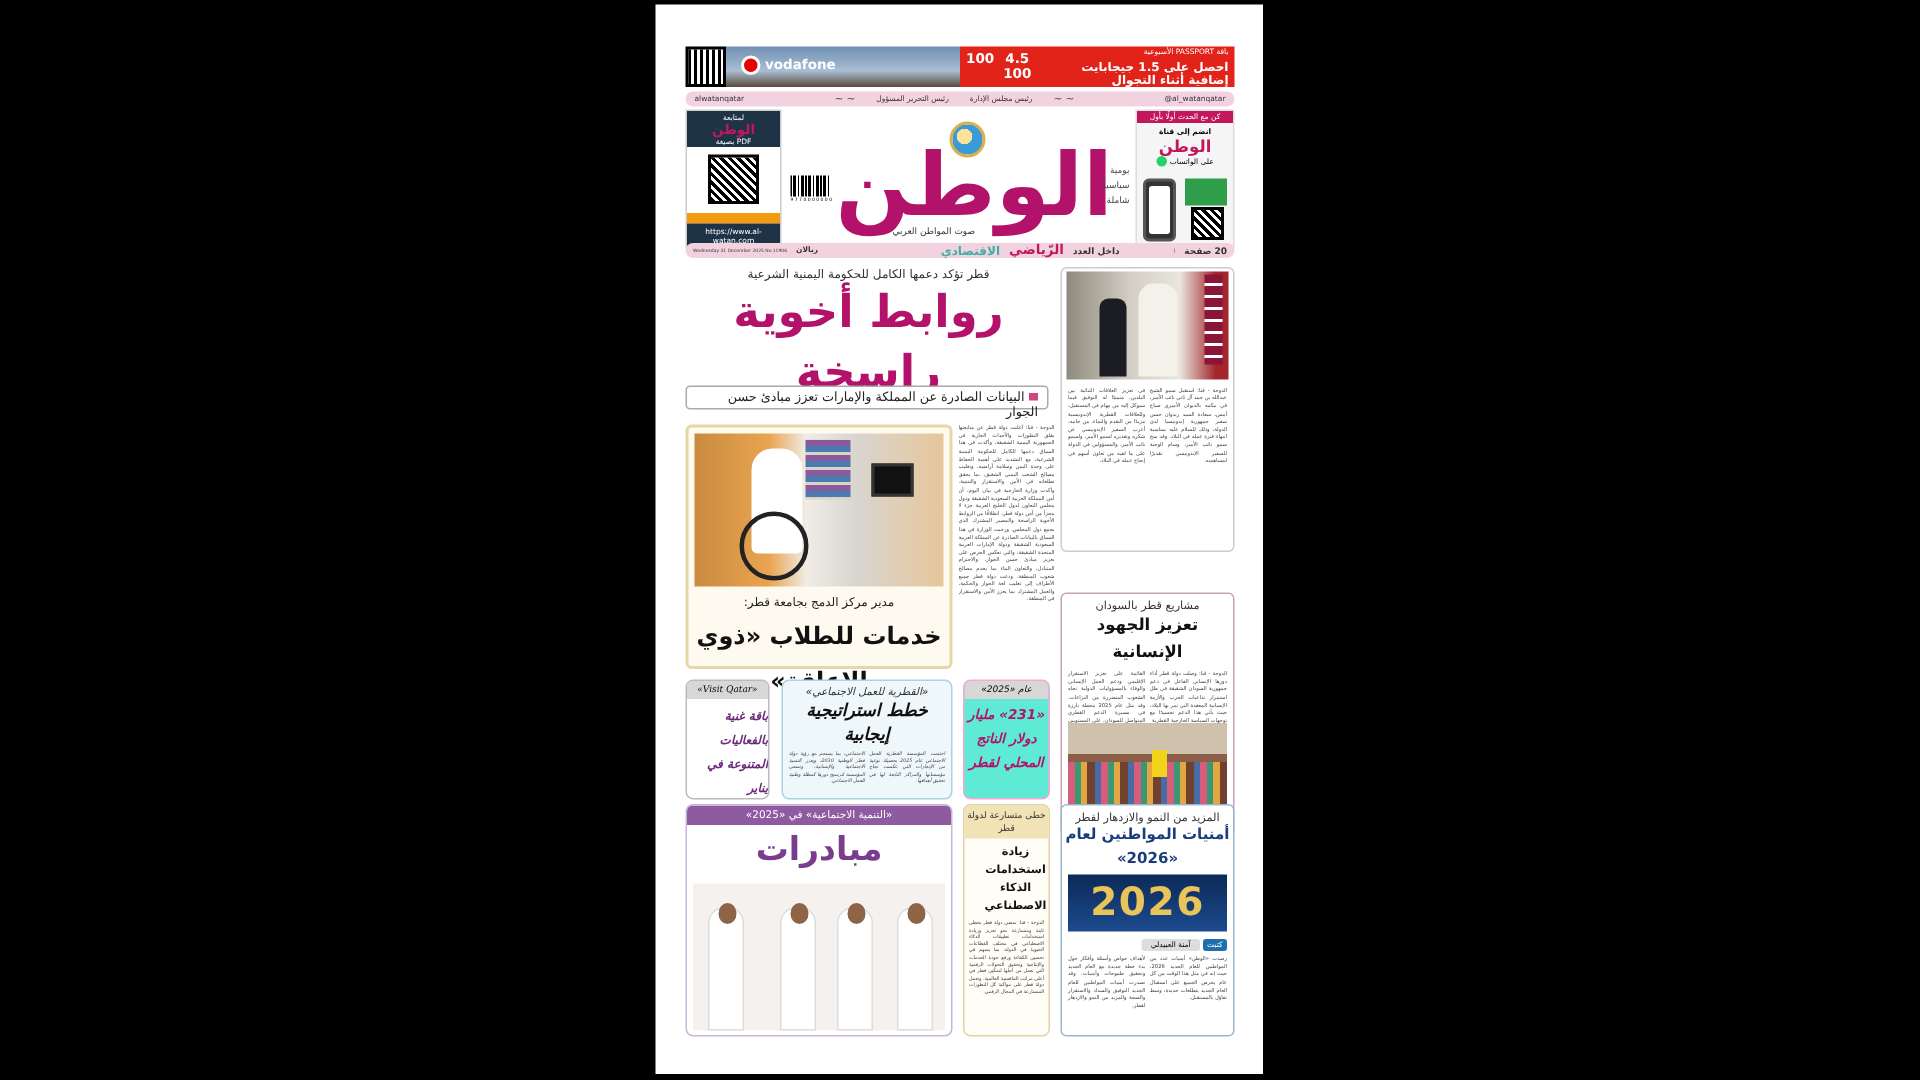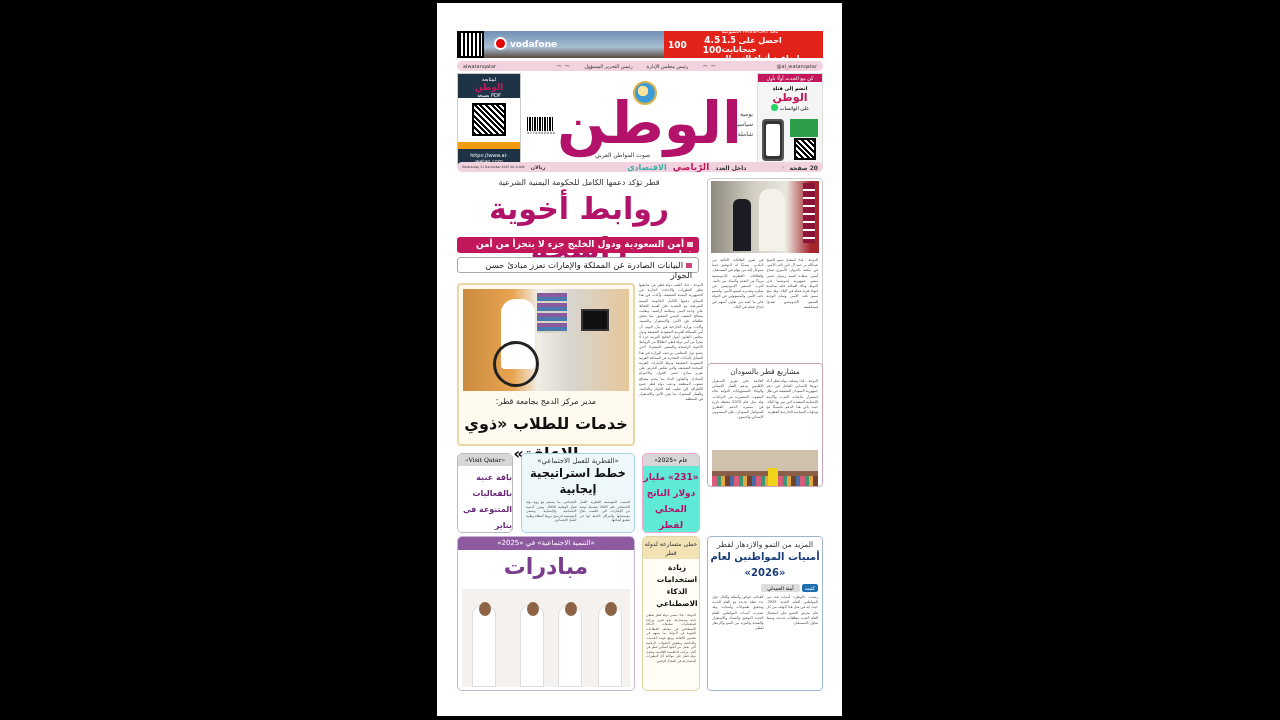--- a/index.html
+++ b/index.html
@@ -4,27 +4,27 @@
 <style>
   * { box-sizing: border-box; margin: 0; padding: 0; }
   html, body { width: 1280px; height: 720px; background: #000; overflow: hidden; }
   body { position: relative; font-family: "DejaVu Sans", sans-serif; }
 
   .page { position: absolute; left: 437px; top: 3px; width: 405px; height: 713px; background: #fff; }
 
   
   .ad-top { position: absolute; left: 20px; top: 28px; width: 366px; height: 27px; display: flex; direction: ltr; }
   .ad-qr { width: 27px; height: 27px; background: repeating-linear-gradient(90deg,#000 0 2px,#fff 2px 4px), #fff; border: 2px solid #000; }
-  .ad-photo { width: 180px; height: 27px; background: linear-gradient(180deg,#6f8fb3 0%, #a9bed3 60%, #5b4a3c 100%); position: relative; text-decoration: underline; }
+  .ad-photo { width: 156px; height: 27px; background: linear-gradient(180deg,#6f8fb3 0%, #a9bed3 60%, #5b4a3c 100%); position: relative; text-decoration: underline; }
   .ad-vodafone { position: absolute; left: 10px; top: 6px; color: #fff; font-weight: bold; font-size: 9px; display: flex; align-items: center; gap: 3px; }
   .ad-vodafone .logo { width: 13px; height: 13px; border-radius: 50%; background: #e60000; border: 2px solid #fff; }
   .ad-red { flex: 1; background: #e2231a; color: #fff; display: flex; align-items: center; justify-content: space-between; padding: 0 4px; direction: rtl; }
-  .ad-red .txt { font-size: 8px; font-weight: bold; line-height: 9px; text-align: left; }
+  .ad-red .txt { font-size: 8px; font-weight: bold; line-height: 9px; text-align: right; }
   .ad-red .txt .small { font-size: 5px; font-weight: normal; }
-  .ad-red .nums { display: flex; gap: 16px; direction: ltr; font-weight: bold; font-size: 9px; align-items: center; }
+  .ad-red .nums { display: flex; gap: 6px; direction: ltr; font-weight: bold; font-size: 9px; align-items: flex-start; }
   .ad-red .nums .col { display: flex; flex-direction: column; align-items: center; line-height: 10px; }
 
   
   .strip { position: absolute; left: 20px; top: 58px; width: 366px; height: 10px; background: #f3d2df; border-radius: 5px; font-size: 5px; color: #333; display: flex; align-items: center; justify-content: space-between; padding: 0 6px; direction: ltr; }
   .strip .sig { font-family: "DejaVu Serif", serif; font-style: italic; font-size: 7px; color: #444; }
   .strip .mid { display: flex; gap: 14px; align-items: center; direction: rtl; }
 
   
   .promo-left { position: absolute; left: 20px; top: 70px; width: 64px; height: 92px; background: #fff; border: 1px solid #ccc; display: flex; flex-direction: column; align-items: center; }
   .promo-left .hd { width: 100%; height: 26px; background: #1f3347; color: #fff; font-size: 5px; text-align: center; padding-top: 2px; }
@@ -88,37 +88,37 @@
   .rbox { position: absolute; left: 270px; width: 116px; border: 1px solid #ccc; border-radius: 4px; background: #fff; overflow: hidden; }
   .rbox-1 { top: 175px; height: 190px; }
   .rbox-1 .head { text-align: center; font-size: 11px; font-weight: bold; direction: rtl; line-height: 20px; padding-top: 2px; color: #111; }
   .photo-amb { margin: 2px 3px; height: 72px; background: linear-gradient(90deg,#8e8a7e 0%, #d3cfc4 40%, #e9e6dd 70%, #a4262c 92%); position: relative; }
   .photo-amb .p1 { position: absolute; left: 22px; top: 18px; width: 18px; height: 52px; background: #1c1c24; border-radius: 6px 6px 0 0; }
   .photo-amb .p2 { position: absolute; left: 48px; top: 8px; width: 26px; height: 62px; background: #f4f1ea; border-radius: 10px 10px 0 0; }
   .photo-amb .flag { position: absolute; right: 4px; top: 2px; width: 12px; height: 60px; background: repeating-linear-gradient(180deg,#8a1538 0 6px,#fff 6px 8px); }
   .two-col { display: flex; gap: 3px; padding: 3px 4px; direction: rtl; }
   .two-col p { flex: 1; font-size: 3.5px; line-height: 5.2px; color: #444; text-align: justify; }
 
-  .rbox-2 { top: 360px; height: 124px; border-color: #c9a3b3; }
+  .rbox-2 { top: 392px; height: 162px; border-color: #c9a3b3; }
   .rbox-2 .kick { text-align: center; font-size: 7.5px; direction: rtl; color: #333; padding-top: 3px; }
   .rbox-2 .head { text-align: center; font-size: 11px; font-weight: bold; direction: rtl; color: #111; line-height: 18px; }
   .photo-sudan { position: absolute; left: 4px; top: 86px; width: 106px; height: 70px; background: linear-gradient(180deg,#cfc2ad 0 30%, #8b5e48 30% 100%); overflow: hidden; }
   .photo-sudan .crowd { position: absolute; left: 0; top: 26px; width: 100%; height: 44px; background: repeating-linear-gradient(90deg,#e65c84 0 5px,#2aa37b 5px 9px,#f2b441 9px 13px,#6b3c2a 13px 18px,#3b6fb6 18px 22px); opacity: 0.85; }
   .photo-sudan .vest { position: absolute; left: 56px; top: 18px; width: 10px; height: 18px; background: #f2d31b; }
 
   .rbox-3 { top: 533px; height: 155px; border-color: #9fb6d1; }
   .rbox-3 .kick { text-align: center; font-size: 7.5px; direction: rtl; color: #333; padding-top: 3px; }
   .rbox-3 .head { text-align: center; font-size: 10px; font-weight: bold; direction: rtl; color: #1a3d7a; line-height: 16px; }
   .photo-2026 { margin: 2px 4px; height: 38px; background: linear-gradient(180deg,#0c2a57 0%, #1c4b8f 100%); color: #e9c45a; font-weight: bold; font-size: 26px; text-align: center; line-height: 38px; letter-spacing: 1px; }
   .writer-row { display: flex; direction: rtl; gap: 2px; padding: 3px 4px 0 4px; }
   .writer-tag { background: #1e6fae; color: #fff; font-size: 5px; padding: 1px 3px; border-radius: 2px; }
   .writer-name { background: #ddd; font-size: 5px; padding: 1px 6px; border-radius: 2px; }
 
   
-  .mbox { position: absolute; top: 450px; height: 80px; border-radius: 5px; overflow: hidden; }
+  .mbox { position: absolute; top: 450px; height: 80px; border-radius: 5px; overflow: hidden; font-style: italic; }
   .mbox-visit { left: 20px; width: 56px; border: 1px solid #bbb; background: #fff; }
   .mbox-visit .tab { background: #d7d7d7; font-family: "DejaVu Serif", serif; font-size: 6px; text-align: center; line-height: 12px; }
   .mbox-visit .body { font-size: 8px; font-weight: bold; color: #6b2a7a; direction: rtl; line-height: 16px; padding-top: 4px; }
   .mbox-plan { left: 84px; width: 114px; border: 1px solid #a9d3e0; background: #eef7fa; }
   .mbox-plan .kick { text-align: center; font-size: 7px; color: #333; direction: rtl; padding-top: 3px; }
   .mbox-plan .head { text-align: center; font-size: 11.5px; font-weight: bold; color: #111; direction: rtl; line-height: 16px; }
   .mbox-plan .two-col p { font-size: 3.2px; line-height: 4.6px; }
   .mbox-gdp { left: 205px; width: 58px; border: 1px solid #f9a8d4; background: #5eead4; }
   .mbox-gdp .tab { background: #d7d7d7; font-size: 6px; text-align: center; line-height: 12px; direction: rtl; }
   .mbox-gdp .body { text-align: center; font-size: 9px; font-weight: bold; color: #b3126a; direction: rtl; line-height: 16px; padding-top: 3px; }
@@ -219,21 +219,20 @@
     <span class="meta">|</span>
     <span class="inside">داخل العدد</span>
     <span class="sport">الرّياضي</span>
     <span class="eco">الاقتصادي</span>
     <span class="price">ريالان</span>
     <span class="meta">Wednesday 31 December 2025 No.11906</span>
   </div>
 
   <div class="kicker">قطر تؤكد دعمها الكامل للحكومة اليمنية الشرعية</div>
   <div class="headline">روابط أخوية راسخة</div>
-  <div class="bullet-1"><span class="bul-icon"></span><span>أمن السعودية ودول الخليج جزء لا يتجزأ من أمن قطر</span></div>
   <div class="bullet-2"><span class="bul-icon"></span><span>البيانات الصادرة عن المملكة والإمارات تعزز مبادئ حسن الجوار</span></div>
 
   <div class="box-disab">
     <div class="photo-disab">
       <div class="shelf"></div>
       <div class="man"></div>
       <div class="wheel"></div>
       <div class="monitor"></div>
     </div>
     <div class="disab-kicker">مدير مركز الدمج بجامعة قطر:</div>
@@ -249,33 +248,35 @@
       <div class="flag"></div>
     </div>
     <div class="two-col">
       <p>الدوحة - قنا: استقبل سمو الشيخ عبدالله بن حمد آل ثاني نائب الأمير، في مكتبه بالديوان الأميري صباح أمس، سعادة السيد ريدوان حسن سفير جمهورية إندونيسيا لدى الدولة، وذلك للسلام عليه بمناسبة انتهاء فترة عمله في البلاد. وقد منح سمو نائب الأمير، وسام الوجبة للسفير الإندونيسي تقديرًا لمساهمته.</p>
       <p>في تعزيز العلاقات الثنائية بين البلدين، متمنيًا له التوفيق فيما سيوكل إليه من مهام في المستقبل، وللعلاقات القطرية الإندونيسية مزيدًا من التقدم والنماء. من جانبه، أعرب السفير الإندونيسي عن شكره وتقديره لسمو الأمير، ولسمو نائب الأمير، والمسؤولين في الدولة على ما لقيه من تعاون أسهم في إنجاح عمله في البلاد.</p>
     </div>
   </div>
 
   <div class="rbox rbox-2">
     <div class="kick">مشاريع قطر بالسودان</div>
+    <div class="head">تعزيز الجهود الإنسانية</div>
     <div class="two-col">
       <p>الدوحة - قنا: وصلت دولة قطر أداء دورها الإنساني الفاعل في دعم جمهورية السودان الشقيقة في ظل استمرار تداعيات الحرب والأزمة الإنسانية المعقدة التي تمر بها البلاد، حيث يأتي هذا الدعم تجسيدًا مع توجهات السياسة الخارجية القطرية</p>
       <p>القائمة على تعزيز الاستقرار الإقليمي ودعم العمل الإنساني والوفاء بالمسؤوليات الدولية تجاه الشعوب المتضررة من النزاعات. وقد مثل عام 2025 محطة بارزة في مسيرة الدعم القطري المتواصل للسودان، على المستويين الإنساني والتنموي.</p>
     </div>
     <div class="photo-sudan">
       <div class="crowd"></div>
       <div class="vest"></div>
     </div>
   </div>
 
   <div class="rbox rbox-3">
     <div class="kick">المزيد من النمو والازدهار لقطر</div>
     <div class="head">أمنيات المواطنين لعام «2026»</div>
+    <div class="photo-2026">2026</div>
     <div class="writer-row">
       <span class="writer-tag">كتبت</span>
       <span class="writer-name">آمنة العبيدلي</span>
     </div>
     <div class="two-col">
       <p>رصدت «الوطن» أمنيات عدد من المواطنين للعام الجديد 2026، حيث إنه في مثل هذا الوقت من كل عام يحرص الجميع على استقبال العام الجديد بتطلعات جديدة، وسط تفاؤل بالمستقبل.</p>
       <p>لأهداف خواص وأسئلة وأفكار حول بدء خطة جديدة مع العام الجديد وتحقيق طموحات وأمنيات. وقد تصدرت أمنيات المواطنين للعام الجديد التوفيق والسداد والاستقرار والصحة والمزيد من النمو والازدهار لقطر.</p>
     </div>
   </div>
 

